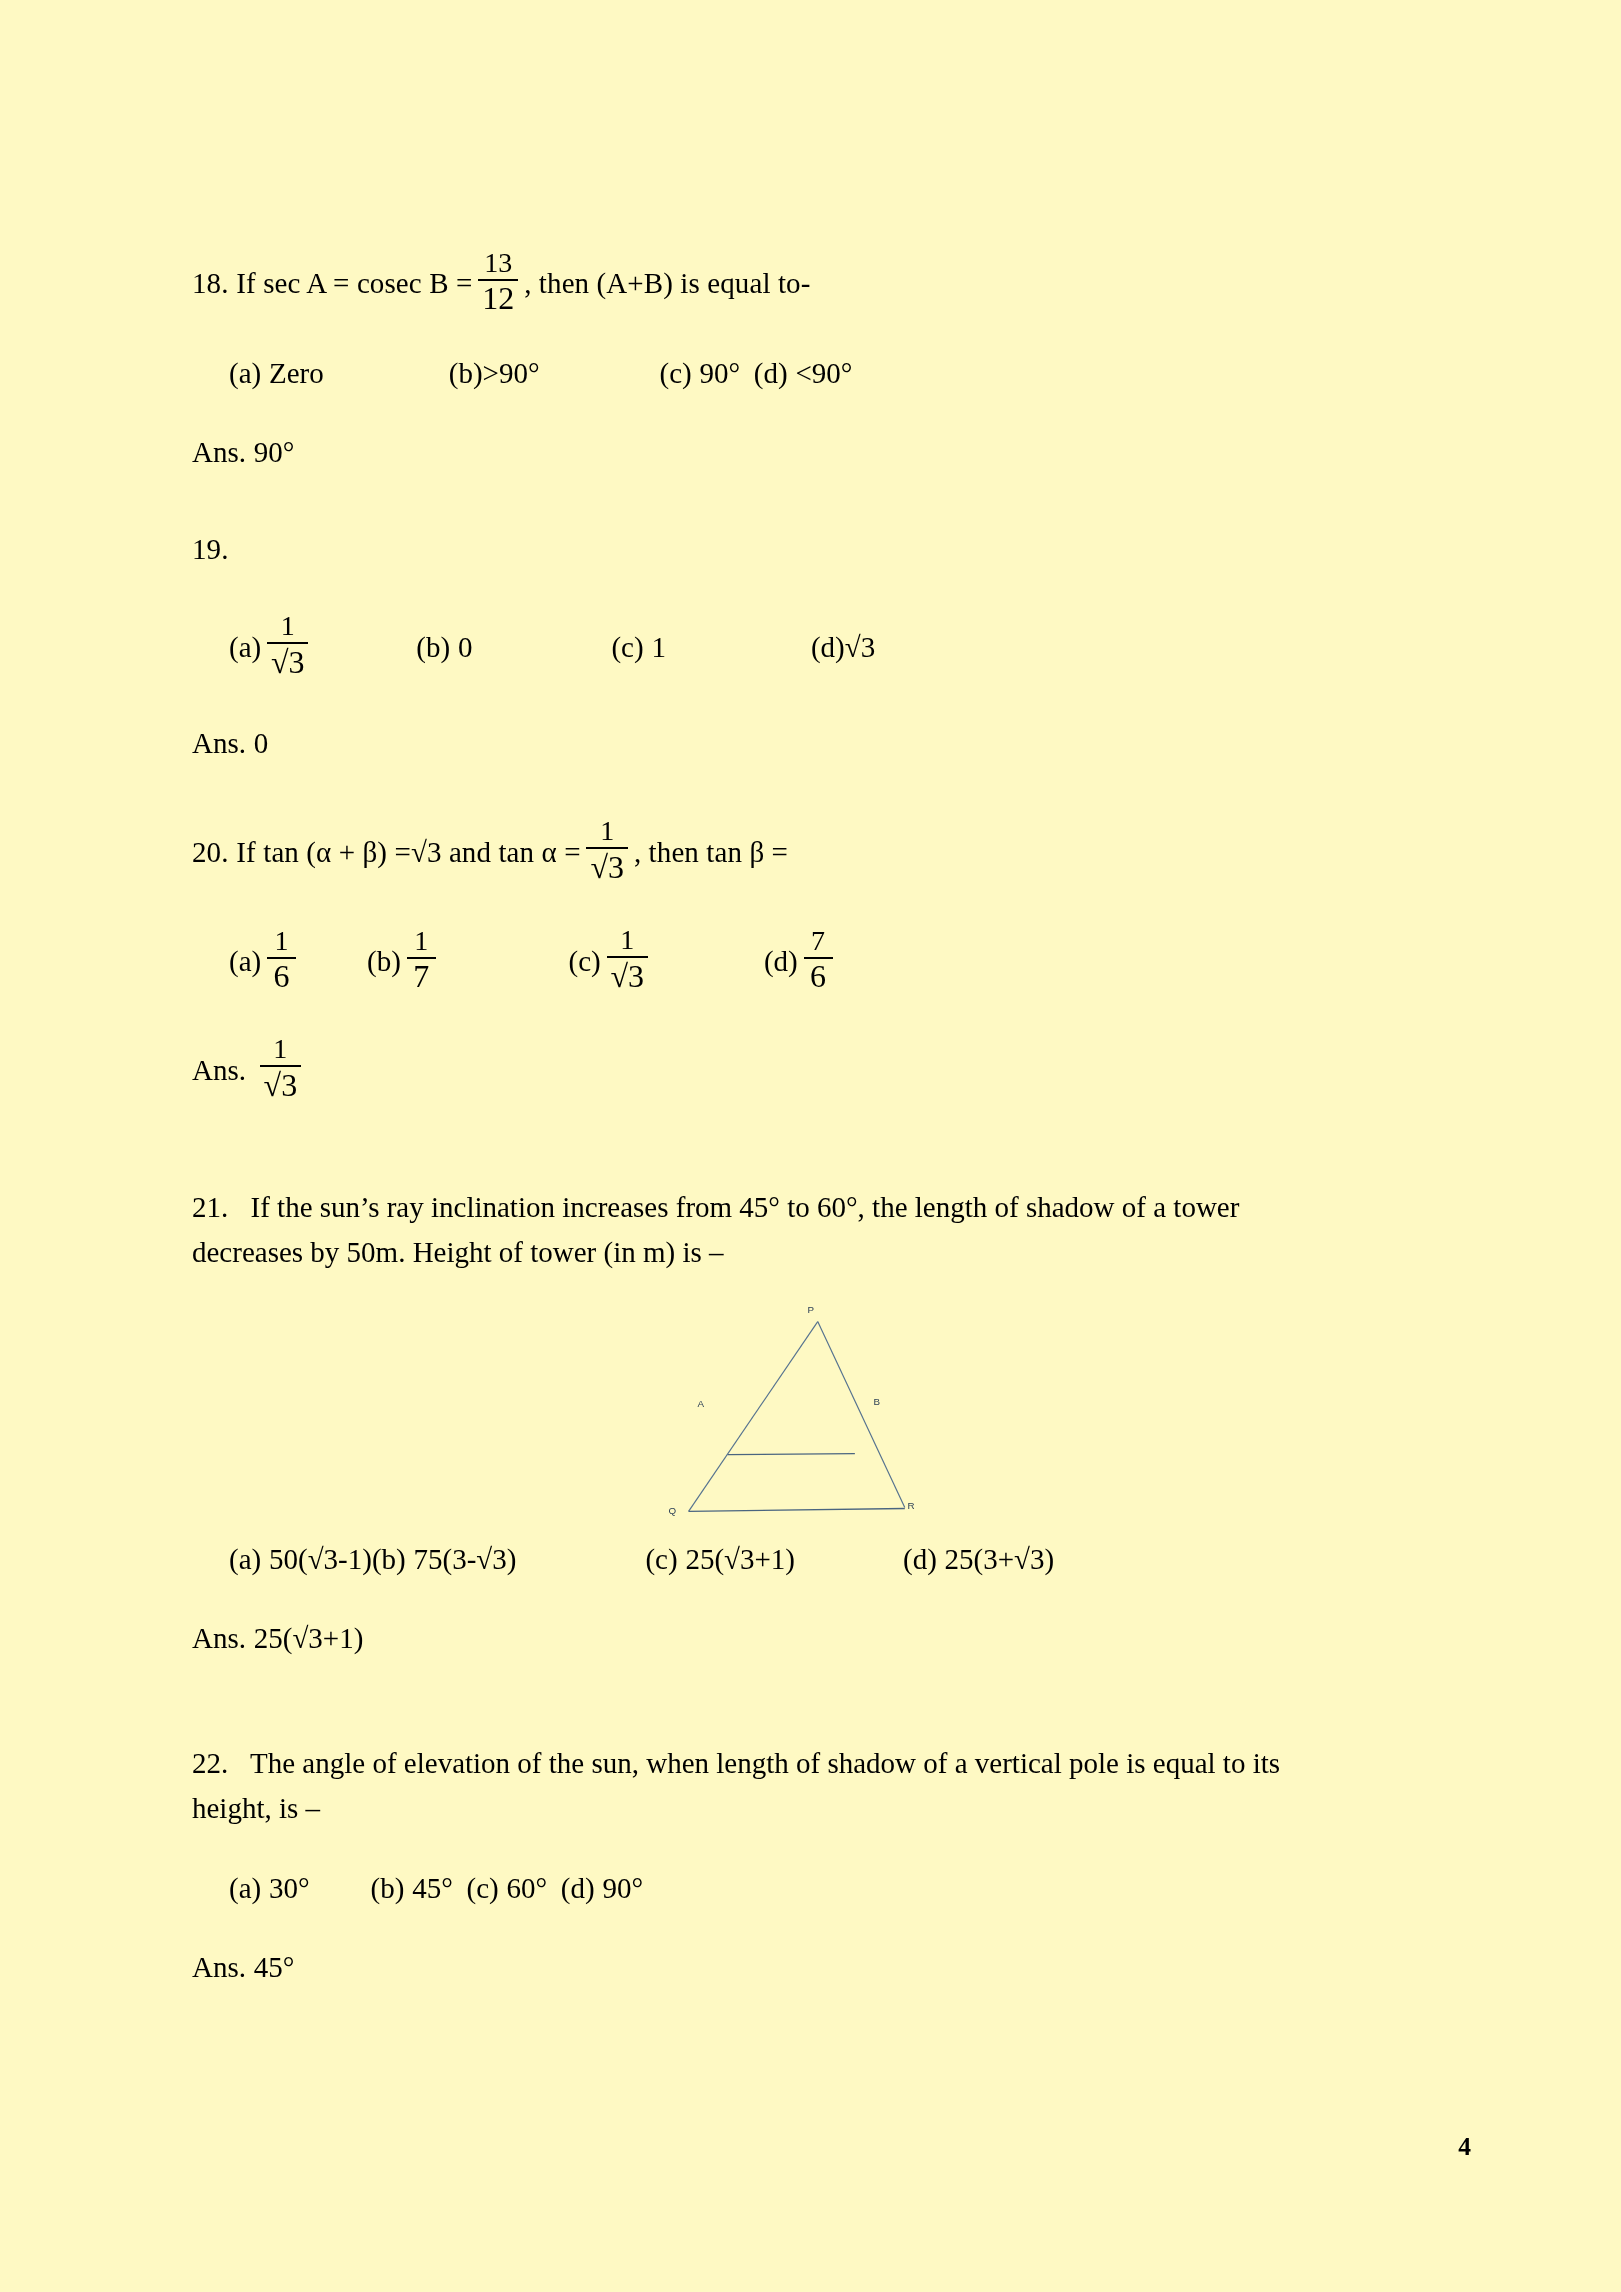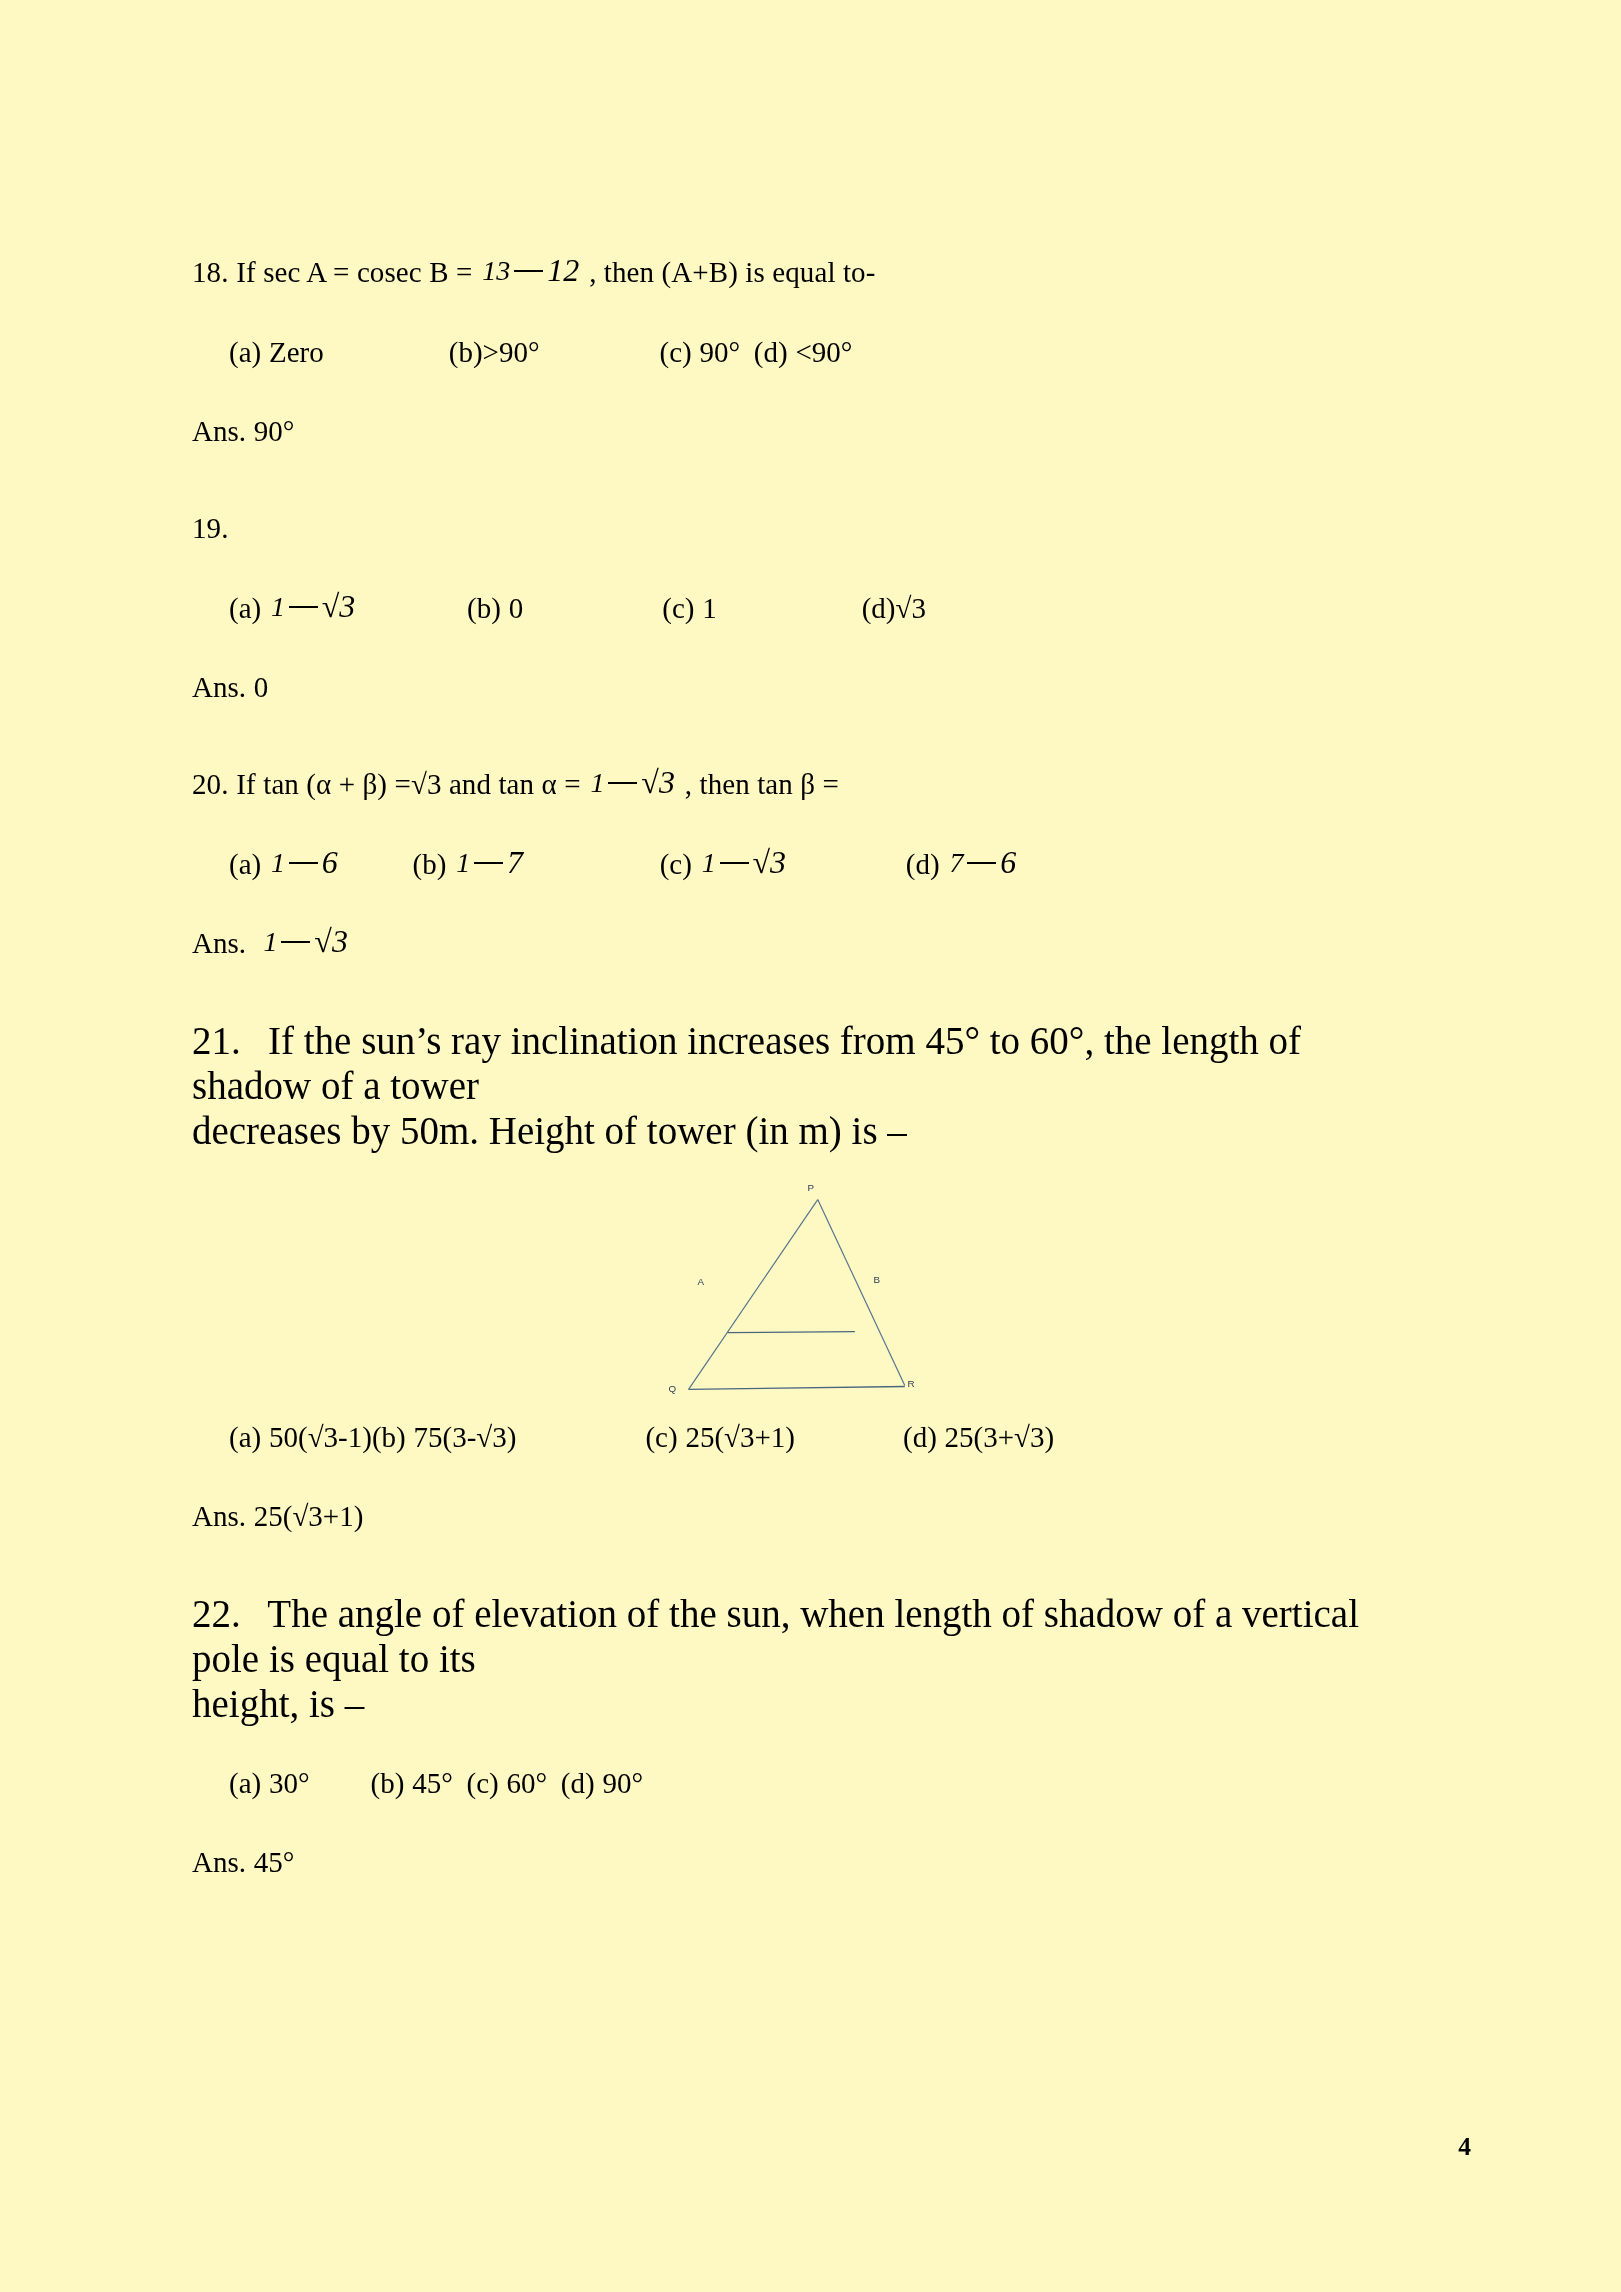--- a/index.html
+++ b/index.html
@@ -29,22 +29,23 @@
   
   .qline {
     font-size: 29px;
     line-height: 45px;
     letter-spacing: 0.1px;
     display: flex;
     align-items: center;
     flex-wrap: wrap;
   }
   .qbody {
-    font-size: 39px;
+    font-size: 29px;
     line-height: 45px;
+    margin-top: 28px;
   }
   .ansline {
     font-size: 29px;
     line-height: 43px;
     display: flex;
     align-items: center;
     text-align: right;
   }
   .opts {
     font-size: 29px;
@@ -56,26 +57,26 @@
     display: flex;
     align-items: center;
     white-space: pre;
   }
   .gap-md { height: 41px; }
   .gap-lg { height: 53px; }
 
   
   .frac {
     display: inline-flex;
+    flex-direction: column;
     align-items: center;
     vertical-align: middle;
     margin: 0 5.9px;
     position: relative;
     top: -2px;
-    font-style: italic;
   }
   .frac .num {
     font-size: 28px;
     line-height: 29px;
     padding: 0 3.9px;
   }
   .frac .bar {
     width: 100%;
     min-width: 29px;
     height: 2px;

